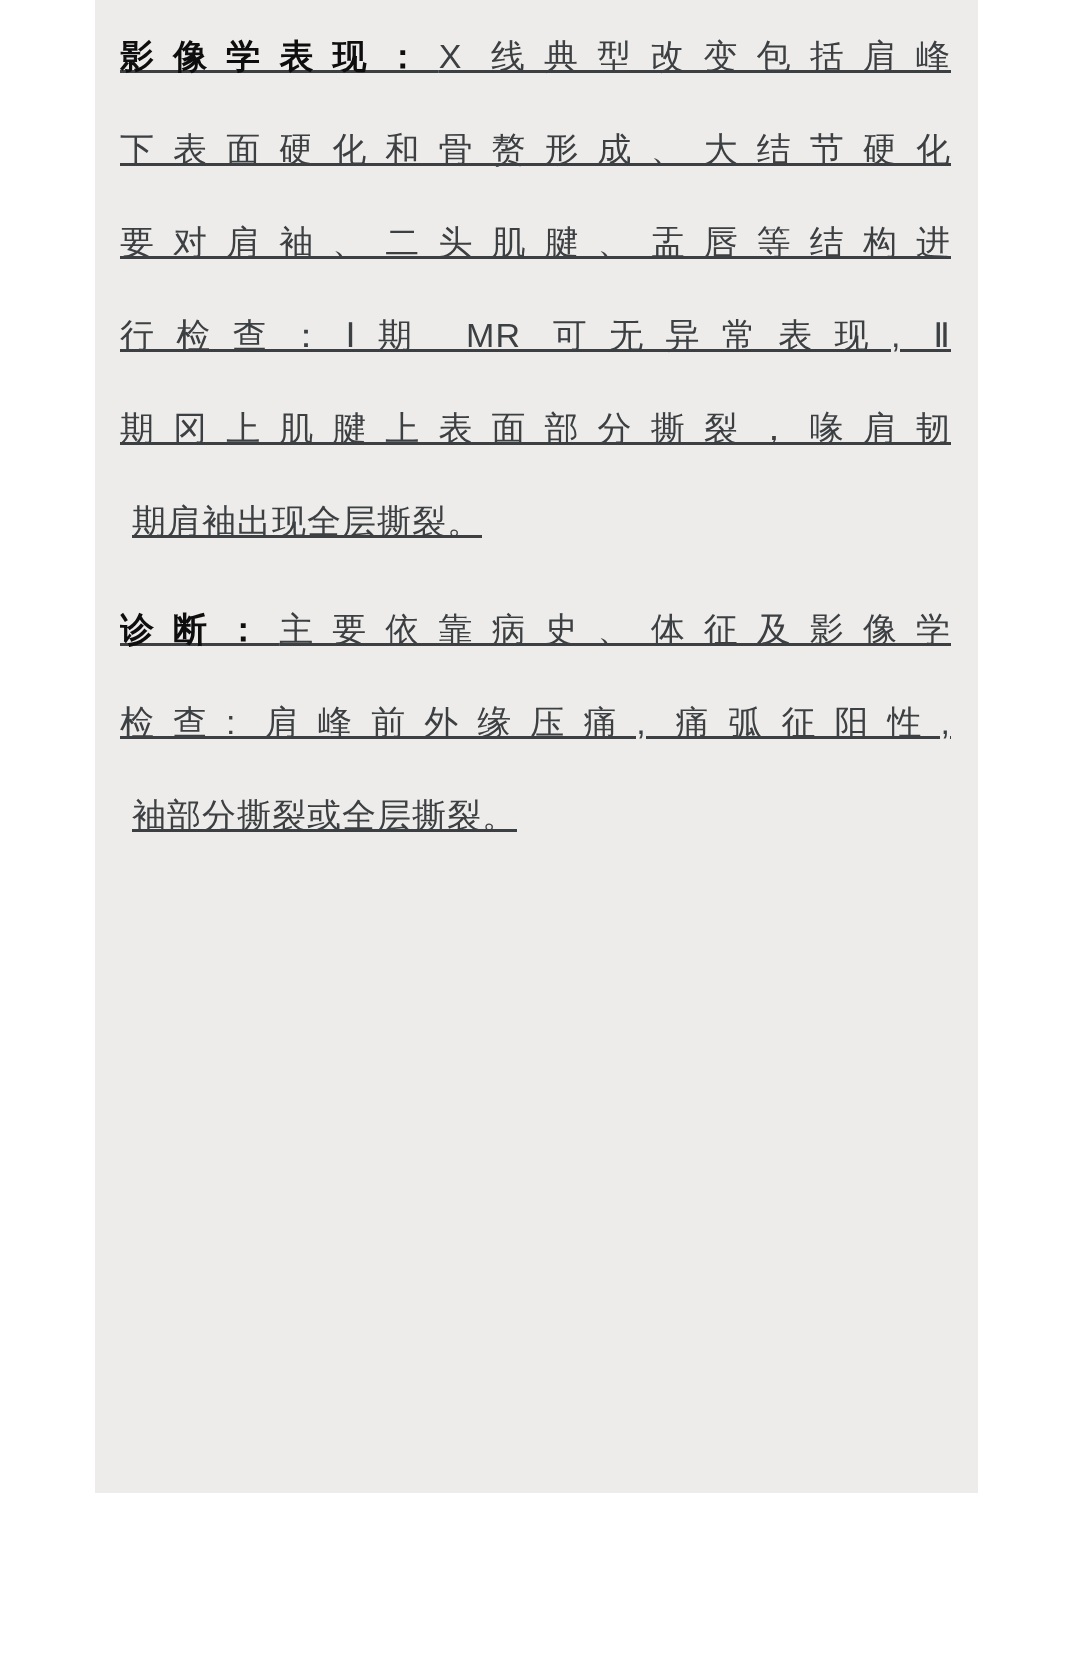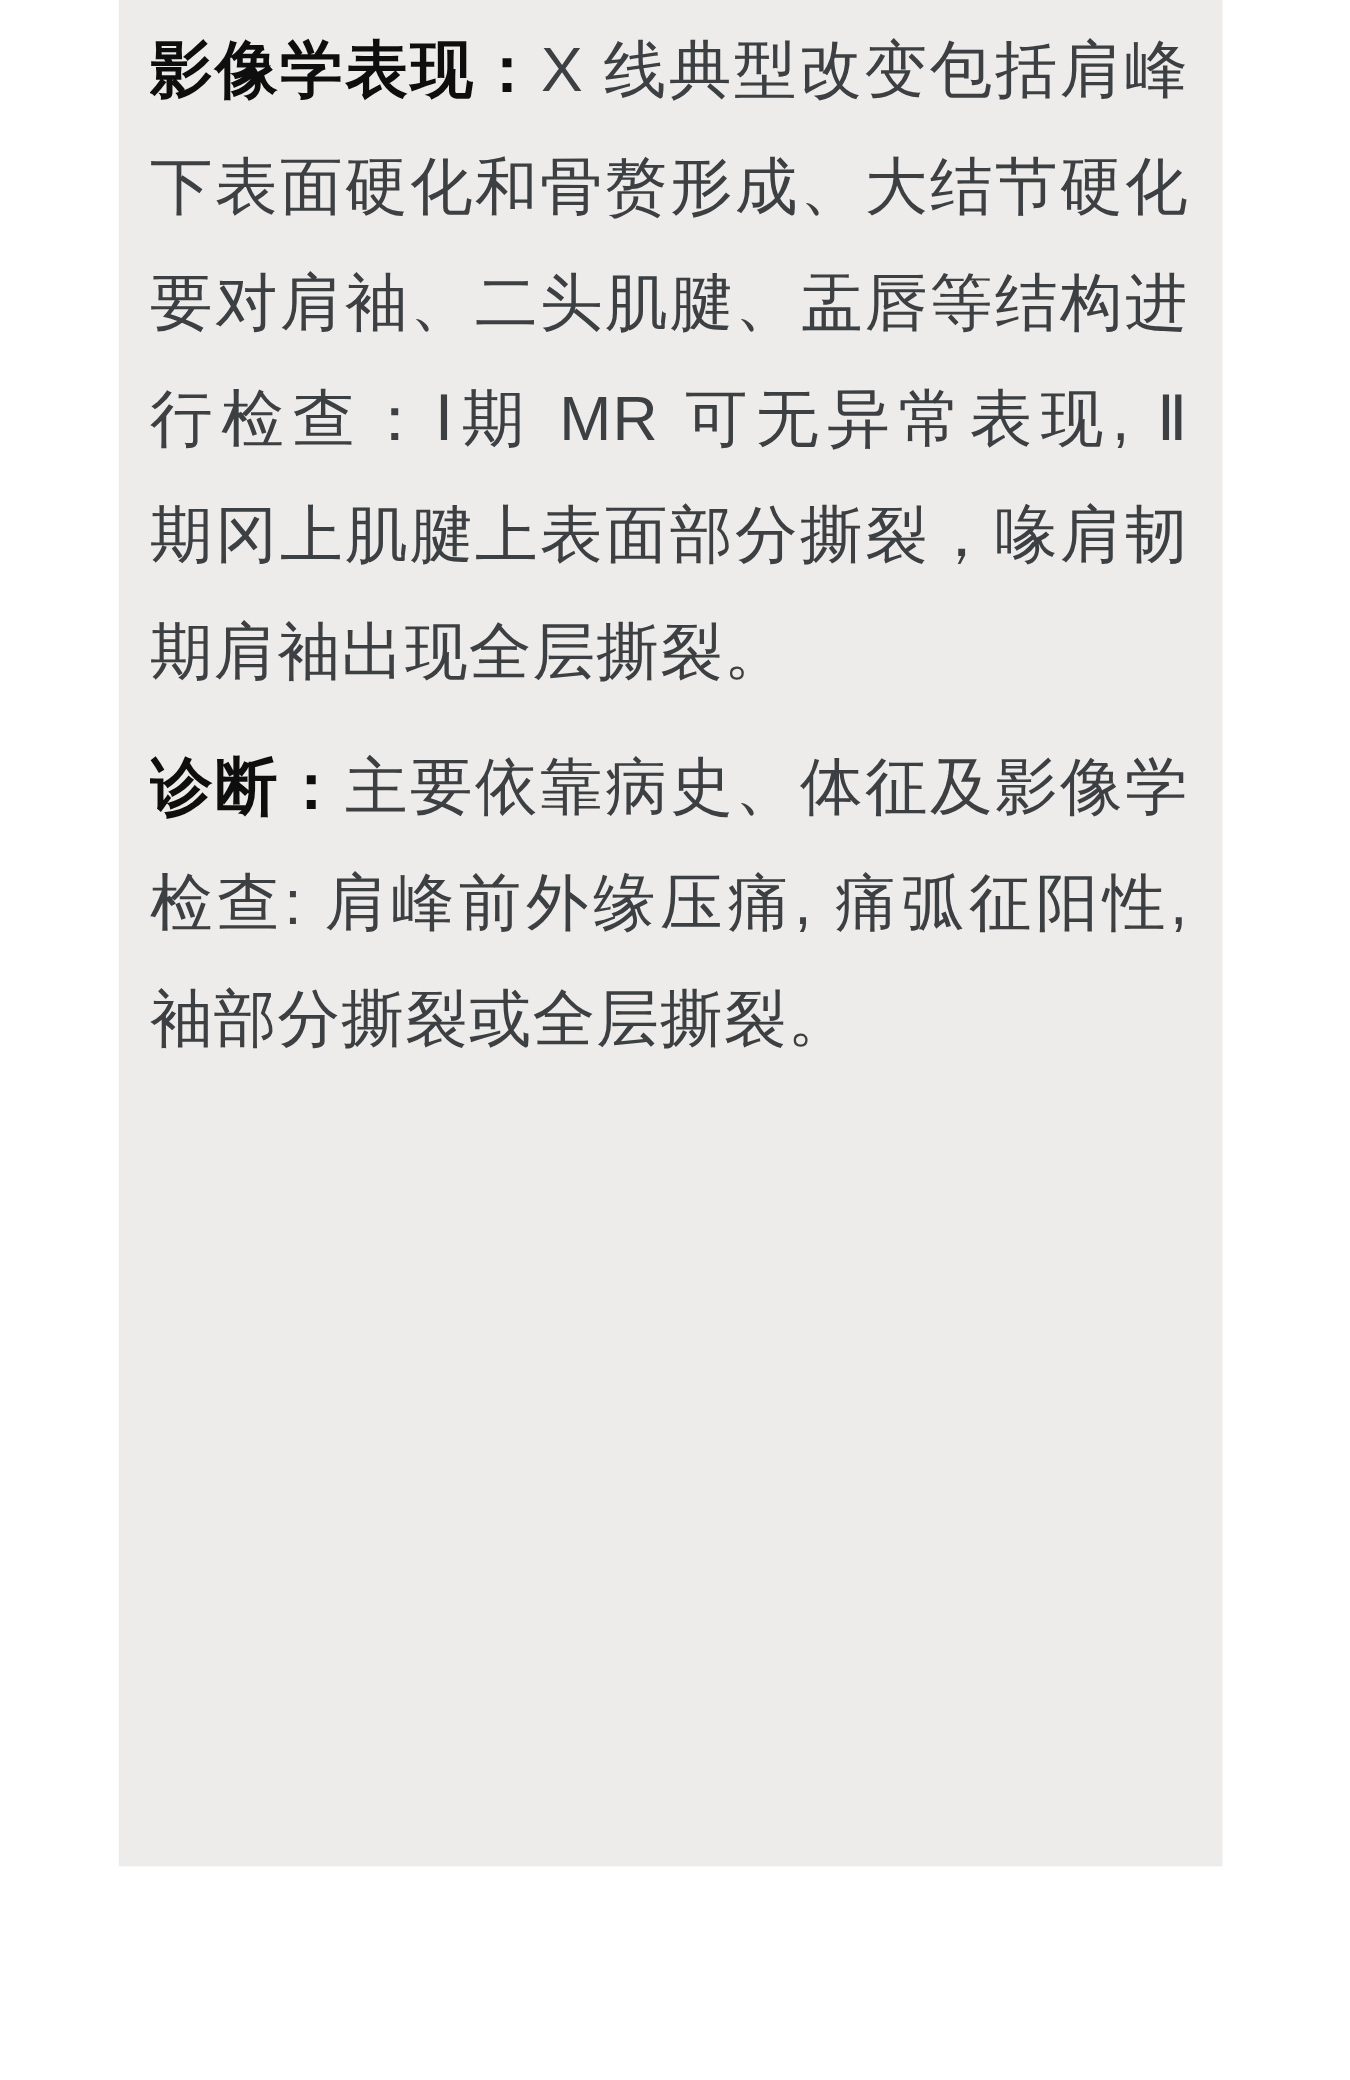--- a/index.html
+++ b/index.html
@@ -27,32 +27,34 @@
     box-sizing: border-box;
     padding: 10px 27px 0 25px;
   }
   .paragraph {
     margin: 0 0 0 0;
   }
   .paragraph + .paragraph {
     margin-top: 15px;
   }
   .line {
-    font-size: 50px;
+    font-size: 34px;
     line-height: 93px;
     color: var(--text-color, #3d4043);
     letter-spacing: 1px;
     white-space: nowrap;
     text-align: justify;
     text-align-last: justify;
     text-justify: inter-character;
     overflow: hidden;
+    text-decoration: underline;
   }
   .line.last {
     text-align-last: left;
+    margin-left: 12px;
   }
   .label {
     font-weight: bold;
     color: var(--label-color, #0e0e0e);
   }
 </style>
 </head>
 <body>
 
 <div class="page">

